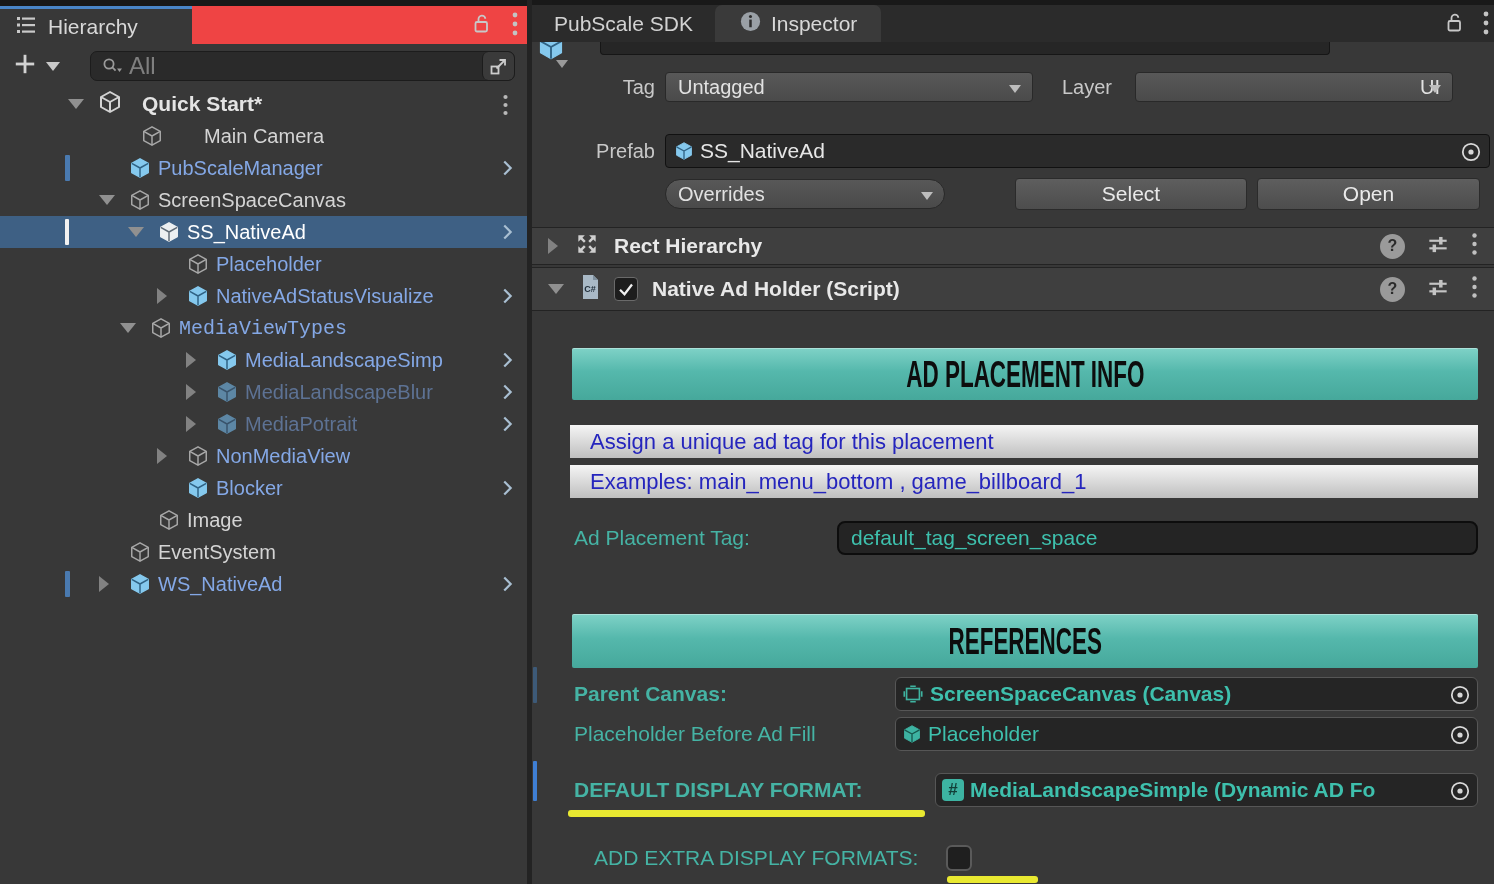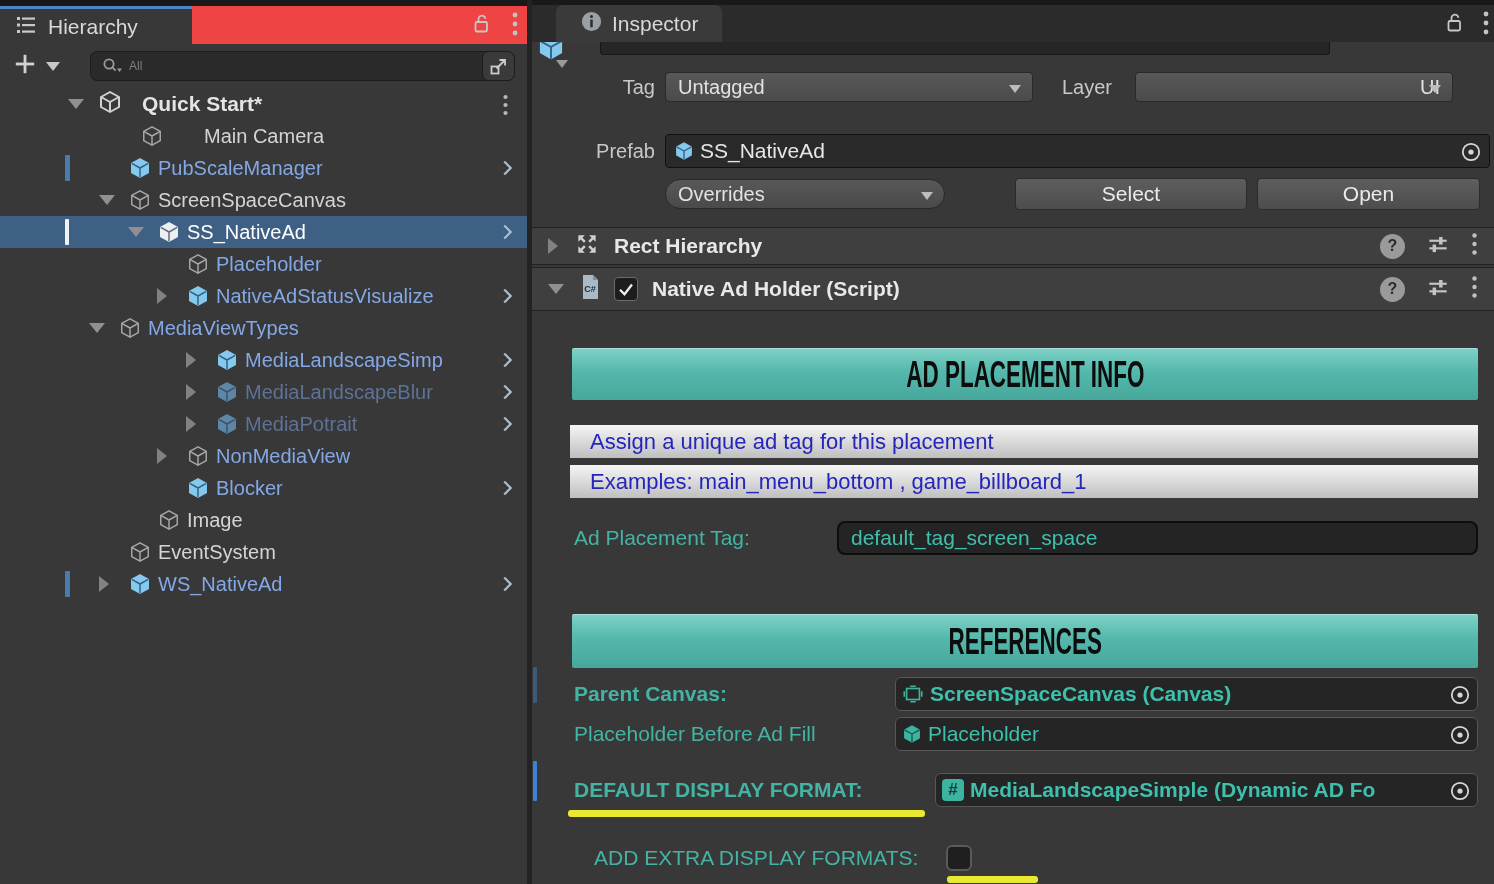--- a/index.html
+++ b/index.html
@@ -14,21 +14,21 @@
   .h-tab { position:absolute; left:0; top:6px; width:192px; height:38px; background:#383838;
     border-top:3px solid var(--tab-accent); display:flex; align-items:center; gap:10px; padding:0 14px; }
   .h-tab-label { color:#d8d8d8; font-size:21px; }
   .bar-right { position:absolute; right:8px; top:10px; display:flex; align-items:center; gap:18px; }
   .h-toolbar { height:44px; display:flex; align-items:center; padding:0 12px; }
   .plus-wrap { display:flex; align-items:center; gap:8px; }
   .caret-down { width:0; height:0; border-left:7px solid transparent; border-right:7px solid transparent; border-top:9px solid #c9c9c9; }
   .searchbox { margin-left:30px; flex:1; height:30px; background:#2a2a2a; border:1px solid #1c1c1c;
     border-radius:7px; display:flex; align-items:center; overflow:hidden; }
   .searchbox input { flex:1; background:transparent; border:none; outline:none; color:#cfcfcf;
-    font-size:12px; font-family:inherit; padding:0 4px; }
+    font-size:24px; font-family:inherit; padding:0 4px; }
   .searchbox input::placeholder { color:#7f7f7f; }
   .search-left { display:flex; align-items:center; padding-left:8px; }
   .search-pop { width:32px; height:28px; background:#3a3a3a; border-left:1px solid #1c1c1c;
     border-radius:6px; display:flex; align-items:center; justify-content:center; }
 
   .scene-row { height:32px; display:flex; align-items:center; padding-left:68px; position:relative; }
   .scene-label { color:#e4e4e4; font-size:21px; font-weight:bold; margin-left:20px; }
   .scene-kebab { position:absolute; right:18px; top:5px; }
 
   .tree { position:relative; }
@@ -47,21 +47,21 @@
 
   
   .divider { width:5px; height:884px; background:#232323; flex:none; }
 
   
   .i-panel { width:962px; height:884px; background:#383838; position:relative; flex:none; }
   .i-tabbar { position:relative; height:42px; background:#2b2b2b; display:flex; align-items:flex-end; }
   .i-tabbar::before { content:""; position:absolute; top:0; left:0; right:0; height:5px; background:#191919; }
   .i-tab-plain { height:37px; display:flex; align-items:center; padding:0 22px; color:#d2d2d2; font-size:21px; }
   .i-tab-active { height:37px; background:#3a3a3a; border-radius:7px 7px 0 0; display:flex; align-items:center;
-    gap:9px; padding:0 24px; color:#d8d8d8; font-size:21px;margin-left:24px; }
+    gap:9px; padding:0 24px; color:#d8d8d8; font-size:21px; }
   .i-bar-right { position:absolute; right:4px; top:9px; display:flex; align-items:center; gap:16px; }
 
   .partial-row { position:relative; height:22px; }
   .go-icon-clip { position:absolute; left:5px; top:0; width:28px; height:20px; overflow:hidden; }
   .go-icon-clip svg { margin-top:-9px; }
   .go-caret { position:absolute; left:24px; top:18px; width:0; height:0;
     border-left:6px solid transparent; border-right:6px solid transparent; border-top:8px solid #9a9a9a; }
   .name-sliver { position:absolute; left:68px; top:0; width:730px; height:13px; background:#262626;
     border:1px solid #161616; border-top:none; border-radius:0 0 4px 4px; }
 
@@ -305,21 +305,21 @@
             <svg width="22" height="22" viewBox="0 0 24 24">
     <path d="M12 2 21 7v10l-9 5-9-5V7z" fill="#85c9ee" stroke="#85c9ee" stroke-width="1.6" stroke-linejoin="round"></path>
     <path d="M3 7l9 5 9-5M12 12v10" fill="none" stroke="#2f6284" stroke-width="1.6" stroke-linejoin="round"></path>
             </svg>
           </span>
           <span class="tree-label t-prefab">NativeAdStatusVisualize</span>
           <span class="row-chevron"><svg width="22" height="22" viewBox="0 0 24 24">
   <polyline points="9,5 16,12 9,19" fill="none" stroke="#a9bfd2" stroke-width="2.4"></polyline>
             </svg></span>
         </div>
-        <div class="tree-row" style="padding-left: 89px;">
+        <div class="tree-row" style="padding-left: 120px; font-family: Liberation Mono, monospace;">
           <span class="fold-slot">
             <span class="fold-open"></span>
           </span>
           <span class="tree-icon">
             <svg width="22" height="22" viewBox="0 0 24 24">
     <path d="M12 2 21 7v10l-9 5-9-5V7z" fill="none" stroke="#a8a8a8" stroke-width="1.6" stroke-linejoin="round"></path>
     <path d="M3 7l9 5 9-5M12 12v10" fill="none" stroke="#a8a8a8" stroke-width="1.6" stroke-linejoin="round"></path>
             </svg>
           </span>
           <span class="tree-label t-prefab">MediaViewTypes</span>
@@ -430,20 +430,21 @@
   <polyline points="9,5 16,12 9,19" fill="none" stroke="#a9bfd2" stroke-width="2.4"></polyline>
             </svg></span>
         </div>
       </div>
   </div>
 
   <div class="divider"></div>
 
   <div class="i-panel">
     <div class="i-tabbar">
+      <div class="i-tab-plain">PubScale SDK</div>
       <div class="i-tab-active">
         <span>
           <svg width="23" height="23" viewBox="0 0 24 24">
             <circle cx="12" cy="12" r="10" fill="#9aa0a6"></circle>
             <rect x="10.7" y="10" width="2.6" height="8" fill="#2d2d2d"></rect>
             <circle cx="12" cy="6.8" r="1.6" fill="#2d2d2d"></circle>
           </svg>
         </span>
         <span>Inspector</span>
       </div>

